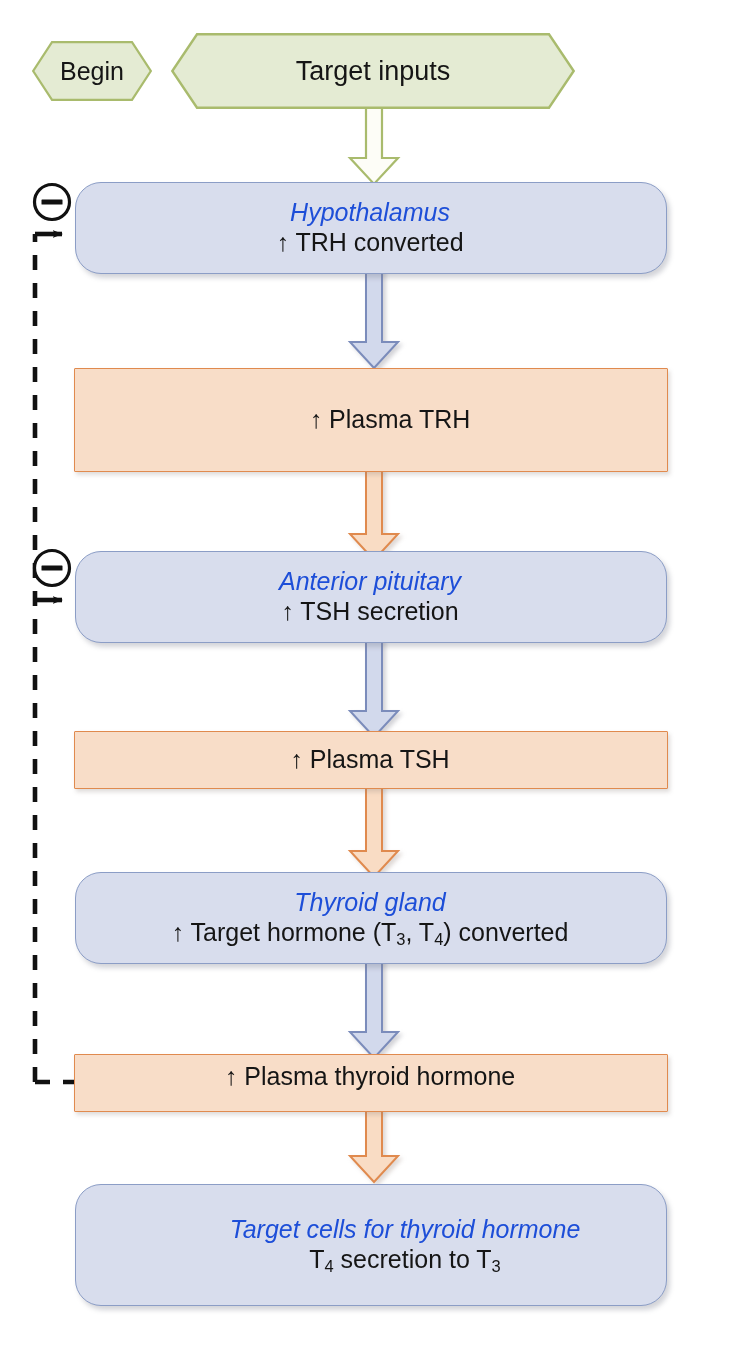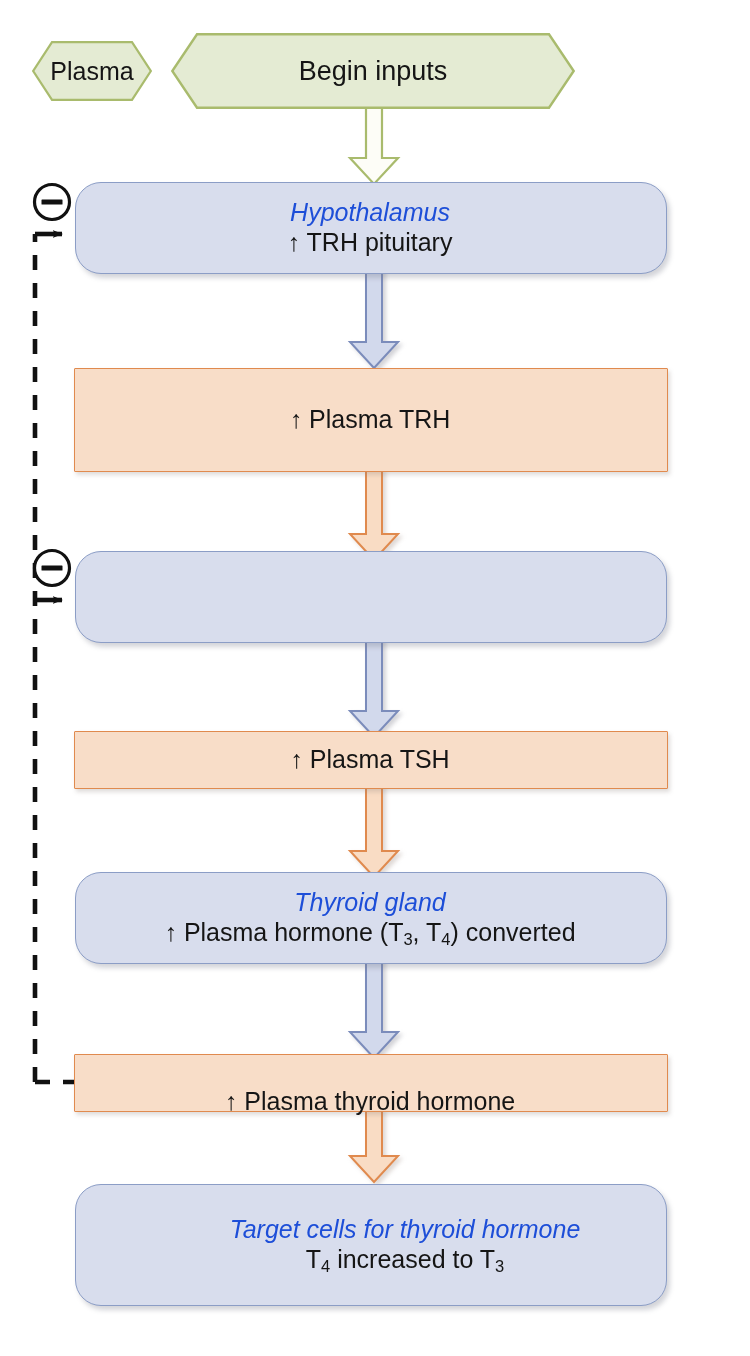--- a/index.html
+++ b/index.html
@@ -106,62 +106,66 @@
 <body>
 
 <div id="canvas">
 
   <div class="hex" style="left:32px; top:41px;">
     <svg width="120" height="60" viewBox="0 0 120 60">
       <polygon points="20,1.2 100,1.2 118.8,30 100,58.8 20,58.8 1.2,30" fill="#e4ebd3" stroke="#a9bb6d" stroke-width="2.2"></polygon>
     </svg>
   </div>
   <div class="node-text" style="left:32px; top:41px; width:120px; height:60px;">
-    <div class="body-line">Plasma</div>
+    <div class="body-line">Begin</div>
   </div>
 
   <div class="hex" style="left:171px; top:33px;">
     <svg width="404" height="76" viewBox="0 0 404 76">
       <polygon points="26,1.3 378,1.3 402.7,38 378,74.7 26,74.7 1.3,38" fill="#e4ebd3" stroke="#a9bb6d" stroke-width="2.4"></polygon>
     </svg>
   </div>
   <div class="node-text" style="left:171px; top:33px; width:404px; height:76px;">
-    <div class="body-line" style="font-size:27px;">Begin inputs</div>
+    <div class="body-line" style="font-size:27px;">Target inputs</div>
   </div>
 
   <div class="arrow" style="left:348px; top:106px;">
     <svg width="52" height="80" viewBox="0 0 52 80">
       <polygon points="18,0 34,0 34,52 50,52 26,78 2,52 18,52" fill="#fdfdf7" stroke="#a9bb6d" stroke-width="2.2" stroke-linejoin="miter"></polygon>
     </svg>
   </div>
 
   <div class="blue-box" style="left:75px; top:182px; width:590px; height:90px;"></div>
   <div class="node-text" style="left:75px; top:182px; width:590px; height:90px;">
     <div class="title-italic">Hypothalamus</div>
-    <div class="body-line">↑ TRH pituitary</div>
+    <div class="body-line">↑ TRH converted</div>
   </div>
 
   <div class="arrow" style="left:348px; top:268px;">
     <svg width="56" height="104" viewBox="0 0 56 104">
       <polygon points="18,0 34,0 34,74 50,74 26,100 2,74 18,74" fill="#d2d9ec" stroke="#7b8cbb" stroke-width="2" style="filter:drop-shadow(3px 3px 2px rgba(130,130,140,0.35))"></polygon>
     </svg>
   </div>
 
   <div class="peach-box" style="left:74px; top:368px; width:592px; height:102px;"></div>
-  <div class="node-text" style="left:74px; top:368px; width:592px; height:102px;">
+  <div class="node-text" style="left:74px; top:368px; width:592px; height:102px;padding-left:20px;">
     <div class="body-line">↑ Plasma TRH</div>
   </div>
 
   <div class="arrow" style="left:348px; top:468px;">
     <svg width="56" height="96" viewBox="0 0 56 96">
       <polygon points="18,0 34,0 34,66 50,66 26,92 2,66 18,66" fill="#f9dcc4" stroke="#e08a4e" stroke-width="2" style="filter:drop-shadow(3px 3px 2px rgba(150,130,120,0.3))"></polygon>
     </svg>
   </div>
 
   <div class="blue-box" style="left:75px; top:551px; width:590px; height:90px;"></div>
+  <div class="node-text" style="left:75px; top:551px; width:590px; height:90px;">
+    <div class="title-italic">Anterior pituitary</div>
+    <div class="body-line">↑ TSH secretion</div>
+  </div>
 
   <div class="arrow" style="left:348px; top:637px;">
     <svg width="56" height="104" viewBox="0 0 56 104">
       <polygon points="18,0 34,0 34,74 50,74 26,100 2,74 18,74" fill="#d2d9ec" stroke="#7b8cbb" stroke-width="2" style="filter:drop-shadow(3px 3px 2px rgba(130,130,140,0.35))"></polygon>
     </svg>
   </div>
 
   <div class="peach-box" style="left:74px; top:731px; width:592px; height:56px;"></div>
   <div class="node-text" style="left:74px; top:731px; width:592px; height:56px;text-align:center;">
     <div class="body-line">↑ Plasma TSH</div>
@@ -169,44 +173,44 @@
 
   <div class="arrow" style="left:348px; top:785px;">
     <svg width="56" height="96" viewBox="0 0 56 96">
       <polygon points="18,0 34,0 34,66 50,66 26,92 2,66 18,66" fill="#f9dcc4" stroke="#e08a4e" stroke-width="2" style="filter:drop-shadow(3px 3px 2px rgba(150,130,120,0.3))"></polygon>
     </svg>
   </div>
 
   <div class="blue-box" style="left:75px; top:872px; width:590px; height:90px;"></div>
   <div class="node-text" style="left:75px; top:872px; width:590px; height:90px;">
     <div class="title-italic">Thyroid gland</div>
-    <div class="body-line"><span>↑ Plasma hormone (T</span><sub>3</sub><span>, T</span><sub>4</sub><span>) converted</span></div>
+    <div class="body-line"><span>↑ Target hormone (T</span><sub>3</sub><span>, T</span><sub>4</sub><span>) converted</span></div>
   </div>
 
   <div class="arrow" style="left:348px; top:958px;">
     <svg width="56" height="104" viewBox="0 0 56 104">
       <polygon points="18,0 34,0 34,74 50,74 26,100 2,74 18,74" fill="#d2d9ec" stroke="#7b8cbb" stroke-width="2" style="filter:drop-shadow(3px 3px 2px rgba(130,130,140,0.35))"></polygon>
     </svg>
   </div>
 
   <div class="peach-box" style="left:74px; top:1054px; width:592px; height:56px;"></div>
-  <div class="node-text" style="left:74px; top:1073px; width:592px; height:56px;border-radius:7px;">
+  <div class="node-text" style="left:74px; top:1048px; width:592px; height:56px;border-radius:7px;">
     <div class="body-line">↑ Plasma thyroid hormone</div>
   </div>
 
   <div class="arrow" style="left:348px; top:1108px;">
     <svg width="56" height="78" viewBox="0 0 56 78">
       <polygon points="18,0 34,0 34,48 50,48 26,74 2,48 18,48" fill="#f9dcc4" stroke="#e08a4e" stroke-width="2" style="filter:drop-shadow(3px 3px 2px rgba(150,130,120,0.3))"></polygon>
     </svg>
   </div>
 
   <div class="blue-box" style="left:75px; top:1184px; width:590px; height:120px;"></div>
   <div class="node-text" style="left:75px; top:1184px; width:660px; height:120px;">
     <div class="title-italic">Target cells for thyroid hormone</div>
-    <div class="body-line"><span>T</span><sub>4</sub><span> increased to T</span><sub>3</sub></div>
+    <div class="body-line"><span>T</span><sub>4</sub><span> secretion to T</span><sub>3</sub></div>
   </div>
 
   <svg id="feedback" viewBox="0 0 750 1356">
     <defs>
       <marker id="fbArrow" markerWidth="11" markerHeight="11" refX="9.4" refY="4.1" orient="auto" markerUnits="userSpaceOnUse">
         <path d="M0,0.3 L10.4,4.1 L0,7.9 L2.4,4.1 Z" fill="#111111"></path>
       </marker>
     </defs>
 
     <path d="M 35,1082 L 35,234" fill="none" stroke="#111111" stroke-width="4.6" stroke-dasharray="15,13" stroke-linecap="butt"></path>

